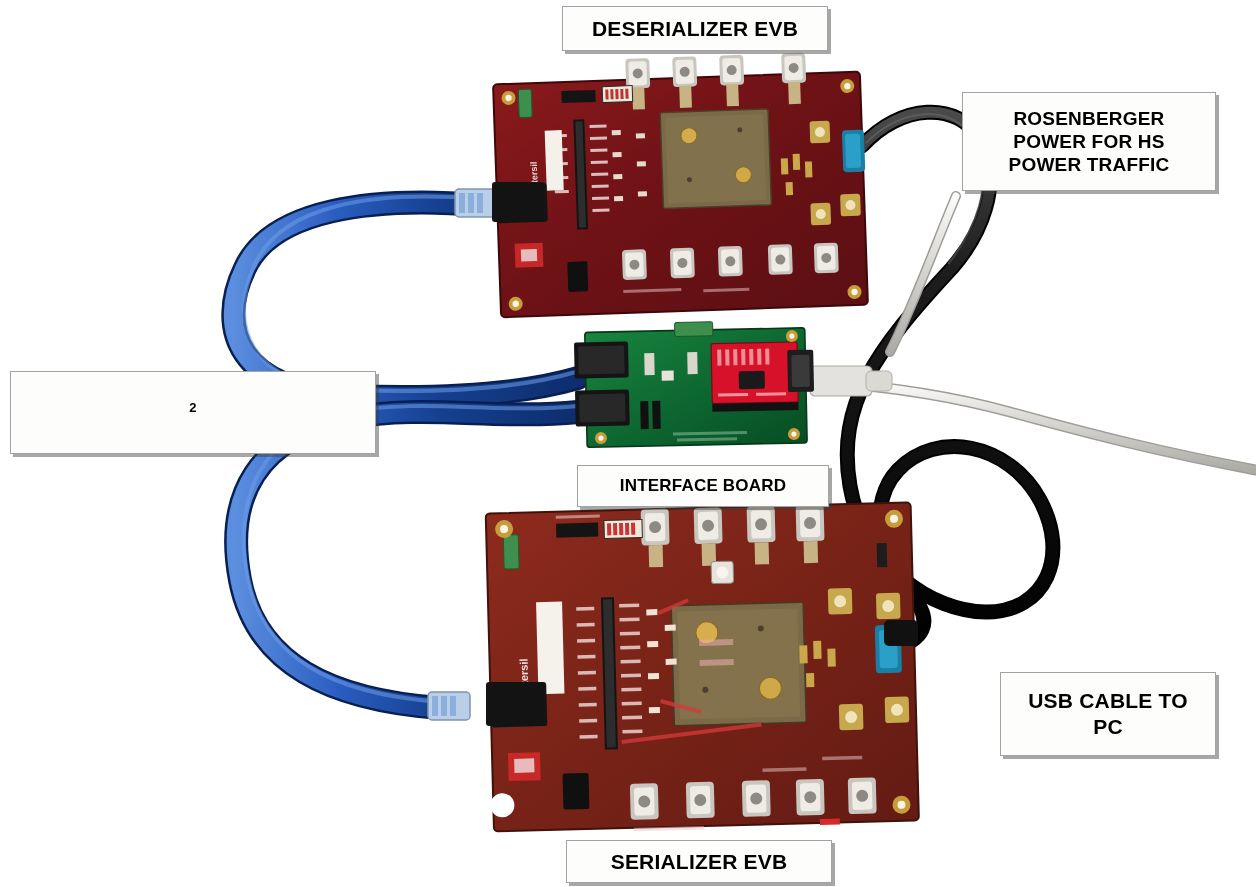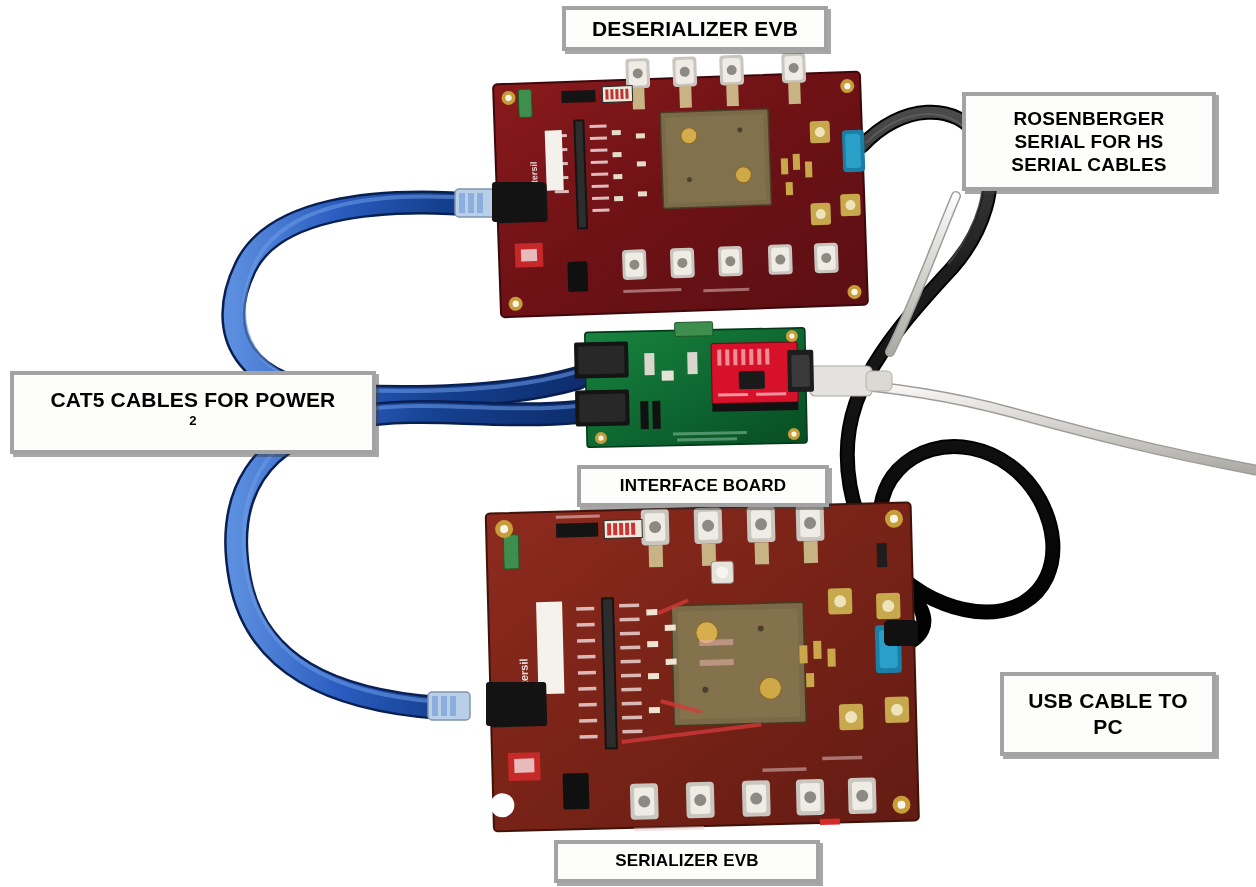--- a/index.html
+++ b/index.html
@@ -14,42 +14,42 @@
     height:887px;
     background:#ffffff;
     overflow:hidden;
   }
   #photo{position:absolute;left:0;top:0;width:1256px;height:887px;}
 
   
   .callout{
     position:absolute;
     background:#fdfdfb;
-    border:4px solid #a3a3a3;
+    border:1px solid #a3a3a3;
     box-shadow:3px 3px 0 rgba(60,60,60,.45);
     display:flex;
     align-items:center;
     justify-content:center;
     text-align:center;
     color:#000;
     font-weight:bold;
     letter-spacing:.2px;
     line-height:1.22;
     z-index:60;
     box-sizing:border-box;
   }
   .callout span{display:block;}
   .callout sup{font-size:.62em;vertical-align:super;line-height:0;}
 
   #lbl-deser   {left:562px; top:6px;   width:266px; height:45px; font-size:21px;}
   #lbl-rosen   {left:962px; top:92px;  width:254px; height:99px; font-size:19px;}
   #lbl-cat5    {left:10px;  top:371px; width:366px; height:83px; font-size:21px;}
   #lbl-iface   {left:577px; top:465px; width:252px; height:42px; font-size:17px;}
   #lbl-usb     {left:1000px;top:672px; width:216px; height:84px; font-size:21px;}
-  #lbl-ser     {left:554px; top:840px; width:266px; height:43px; font-size:17px;}
+  #lbl-ser     {left:566px; top:840px; width:266px; height:43px; font-size:21px;}
 </style>
 </head>
 <body>
 
 <div id="stage">
 
   <svg id="photo" viewBox="0 0 1256 887" xmlns="http://www.w3.org/2000/svg">
     <defs>
       <linearGradient id="gBlue" x1="0" y1="0" x2="0" y2="1">
         <stop offset="0%" stop-color="#5b8ede"></stop>
@@ -538,28 +538,27 @@
     <rect x="884" y="620" width="34" height="26" rx="5" fill="#111"></rect>
   </svg>
 
   <div class="callout" id="lbl-deser">
     <span>DESERIALIZER EVB</span>
   </div>
 
   <div class="callout" id="lbl-rosen">
     <div>
       <span>ROSENBERGER</span>
-      <span>SERIAL FOR HS</span>
-      <span>SERIAL CABLES</span>
+      <span>POWER FOR HS</span>
+      <span>POWER TRAFFIC</span>
     </div>
   </div>
 
   <div class="callout" id="lbl-cat5">
     <div>
-      <span>CAT5 CABLES FOR POWER</span>
       <span><sup>2</sup></span>
     </div>
   </div>
 
   <div class="callout" id="lbl-iface">
     <span>INTERFACE BOARD</span>
   </div>
 
   <div class="callout" id="lbl-usb">
     <div>

